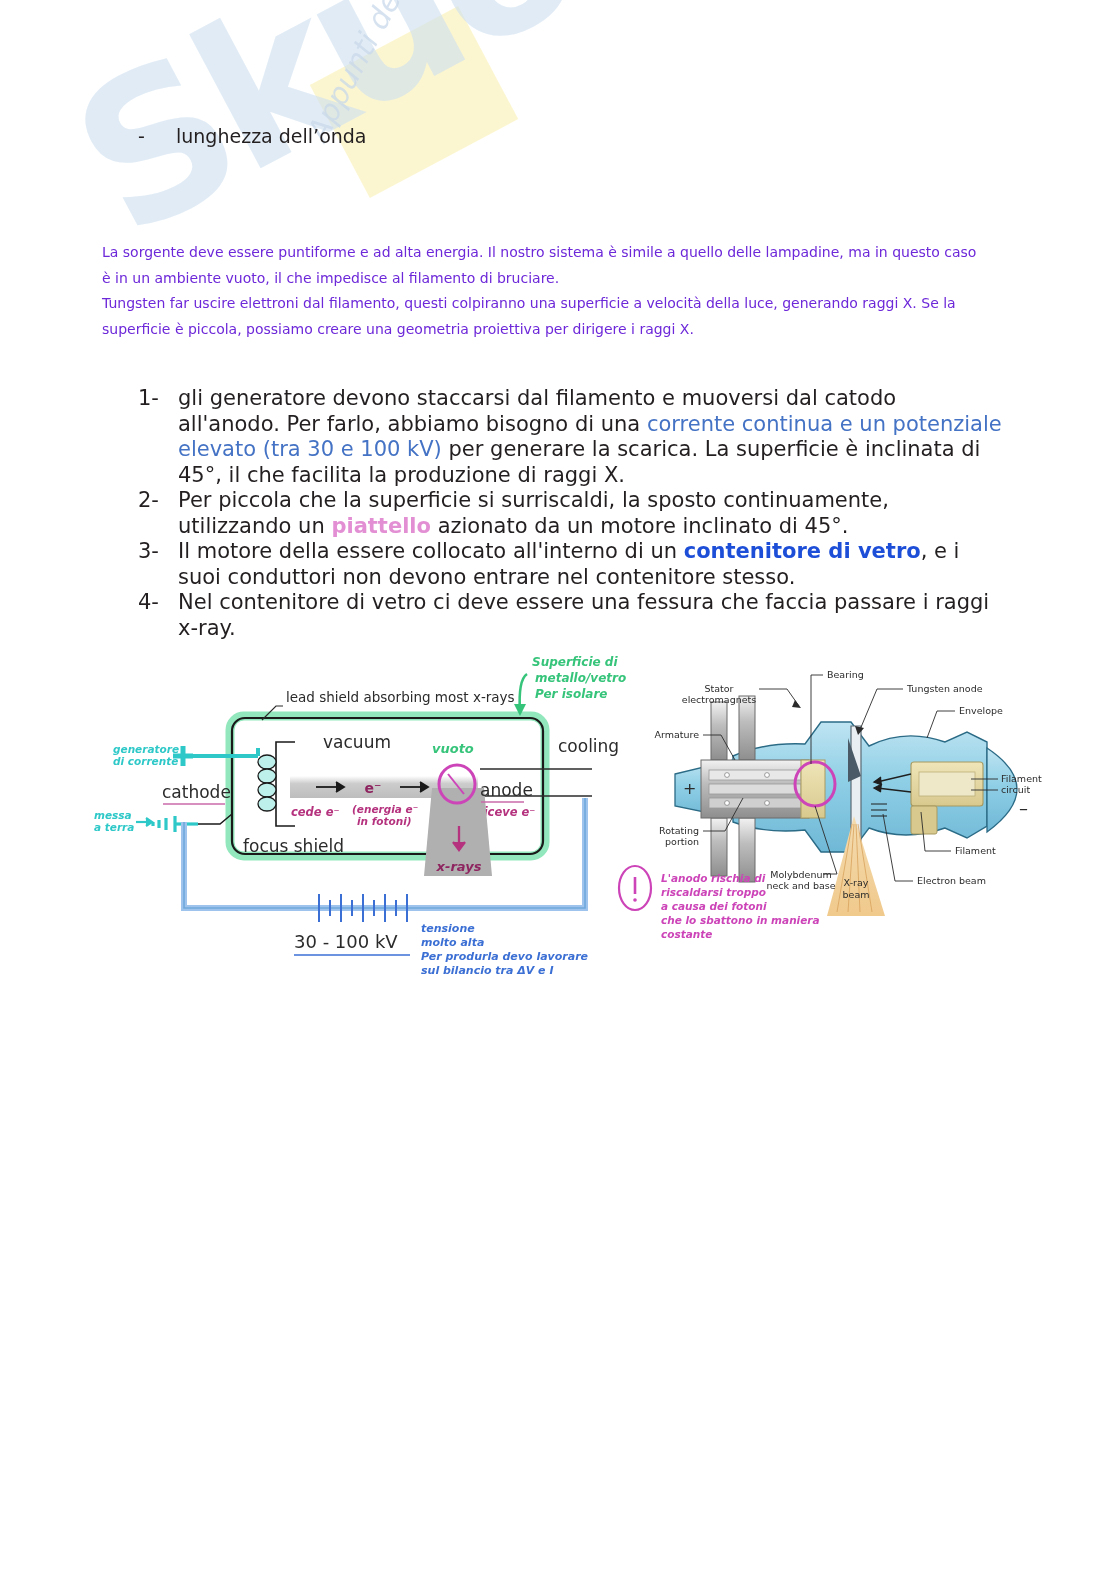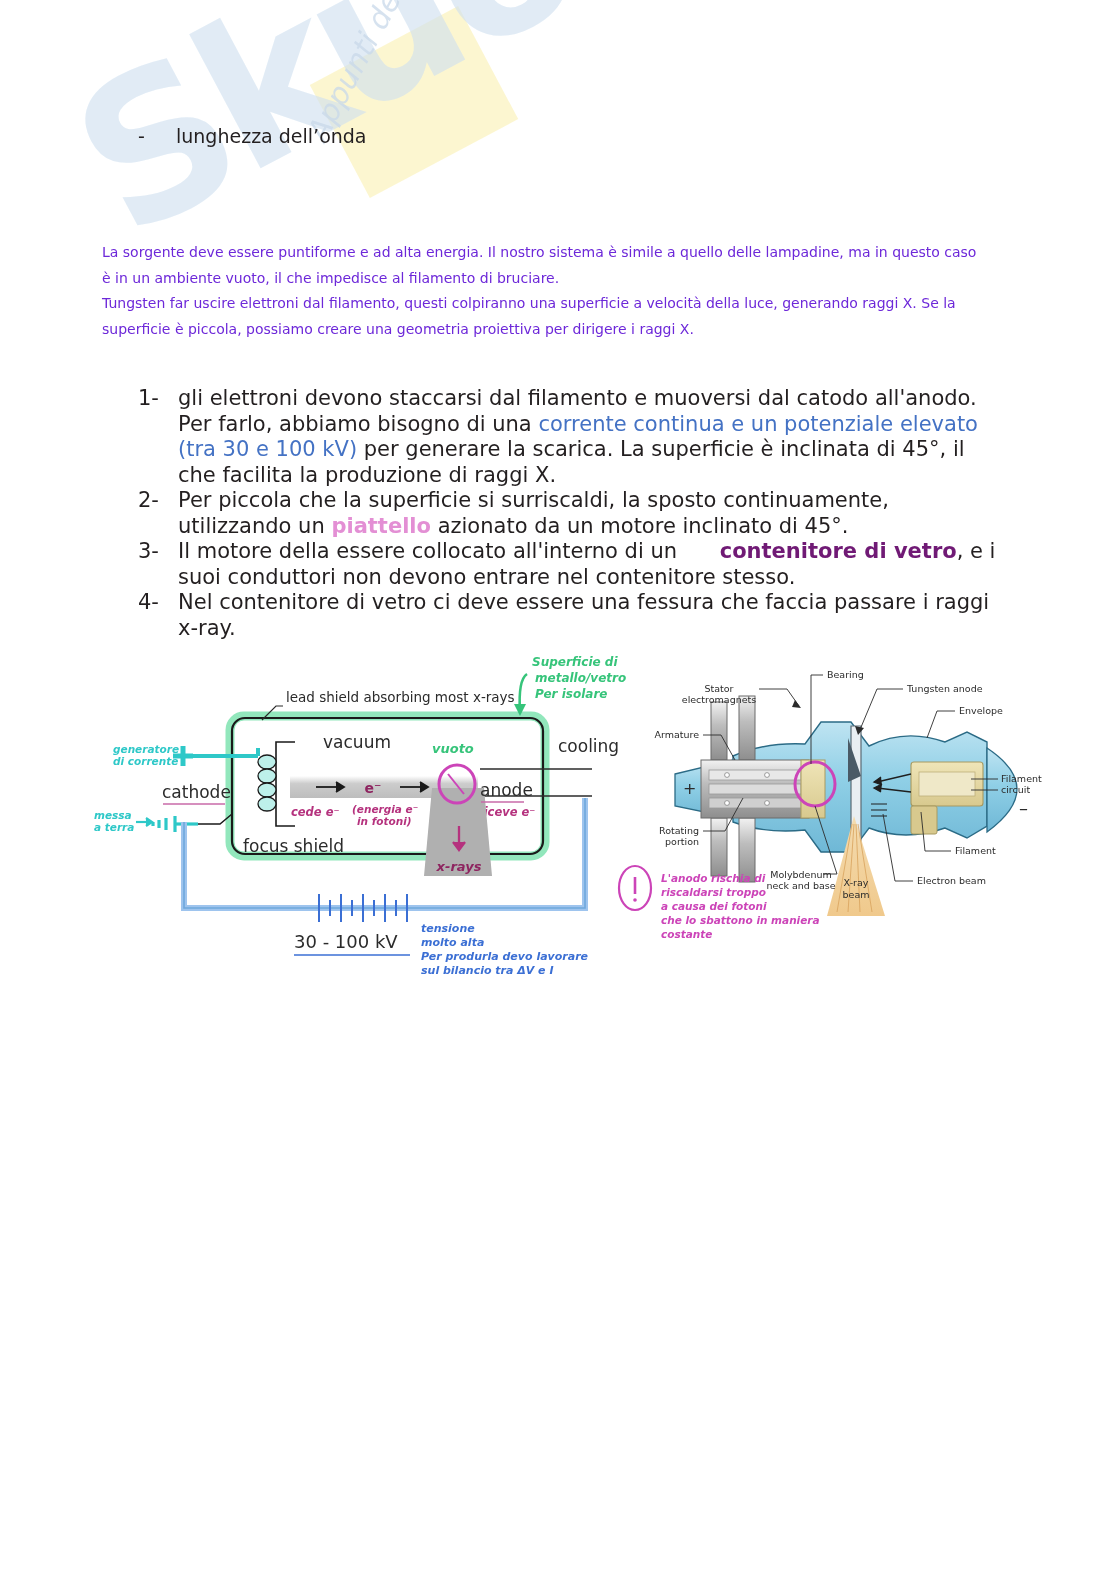--- a/index.html
+++ b/index.html
@@ -31,21 +31,21 @@
 
   ol.numlist{position:absolute;left:138px;top:386px;width:866px;margin:0;
              padding:0;list-style:none;font-size:21px;line-height:25.5px;
              color:#231f20;}
   ol.numlist li{position:relative;padding-left:40px;margin:0 0 0 0;}
   ol.numlist li .num{position:absolute;left:0;top:0;width:32px;text-align:left;}
 
   b.bold{font-weight:400;}
   .c-blue{color:#4472c4;}
   .c-pink{color:#e38fd4;font-weight:700;}
-  .c-green{color:#701a75;font-weight:700;margin-left:36px;}
+  .c-green{color:#1d4ed8;font-weight:700;}
 
   
   #figures{position:absolute;left:0;top:636px;width:1116px;height:350px;z-index:2;}
   #figL{position:absolute;left:80px;top:0;width:560px;height:340px;}
   #figR{position:absolute;left:615px;top:20px;width:470px;height:320px;}
   .fig svg{display:block;}
 </style>
 </head>
 <body>
 
@@ -61,21 +61,21 @@
     <span class="bullet-dash">-</span><span>lunghezza dell’onda</span>
   </div>
 
   <div class="para" id="para1">
     <span>La sorgente deve essere puntiforme e ad alta energia. Il nostro sistema è simile a quello delle lampadine, ma in questo caso è in un ambiente vuoto, il che impedisce al filamento di bruciare.</span><br>
     <span>Tungsten </span><b class="bold">far uscire elettroni dal filamento</b><span>, questi colpiranno una superficie a velocità della luce, generando raggi X. Se la superficie è piccola, possiamo creare una geometria proiettiva per dirigere i raggi X.</span>
   </div>
 
   <ol class="numlist">
     <li>
-      <span class="num">1-</span><span>gli elettroni devono staccarsi dal filamento e muoversi dal catodo all'anodo. Per farlo, abbiamo bisogno di una </span><span class="c-blue">corrente continua e un potenziale elevato (tra 30 e 100 kV)</span><span> per generare la scarica. La superficie è inclinata di 45°, il che facilita la produzione di raggi X.</span>
+      <span class="num">1-</span><span>gli generatore devono staccarsi dal filamento e muoversi dal catodo all'anodo. Per farlo, abbiamo bisogno di una </span><span class="c-blue">corrente continua e un potenziale elevato (tra 30 e 100 kV)</span><span> per generare la scarica. La superficie è inclinata di 45°, il che facilita la produzione di raggi X.</span>
     </li>
     <li>
       <span class="num">2-</span><span>Per piccola che la superficie si surriscaldi, la sposto continuamente, utilizzando un </span><span class="c-pink">piattello</span><span> azionato da un motore inclinato di 45°.</span>
     </li>
     <li>
       <span class="num">3-</span><span>Il motore della essere collocato all'interno di un </span><span class="c-green">contenitore di vetro</span><span>, e i suoi conduttori non devono entrare nel contenitore stesso.</span>
     </li>
     <li>
       <span class="num">4-</span><span>Nel contenitore di vetro ci deve essere una fessura  che faccia passare i raggi x-ray.</span>
     </li>

